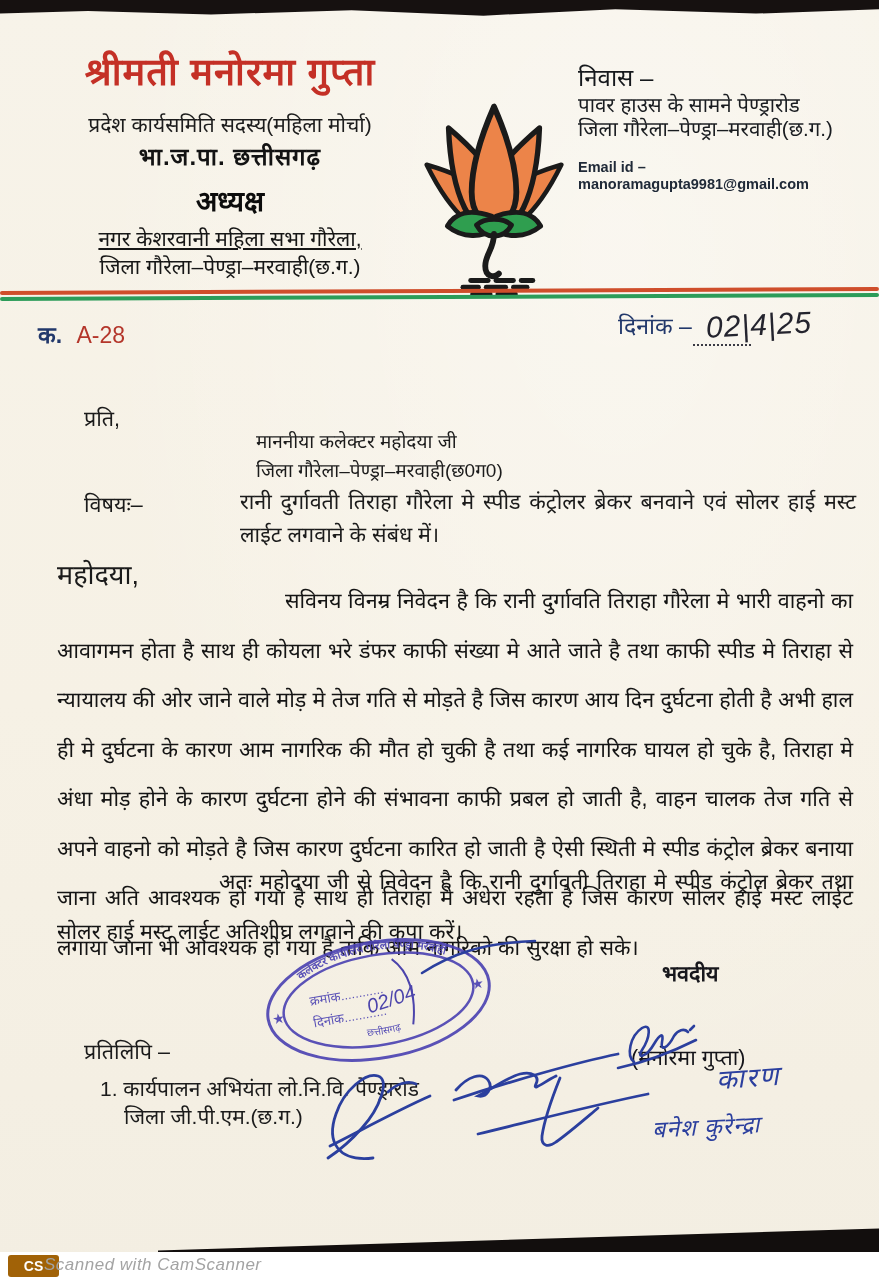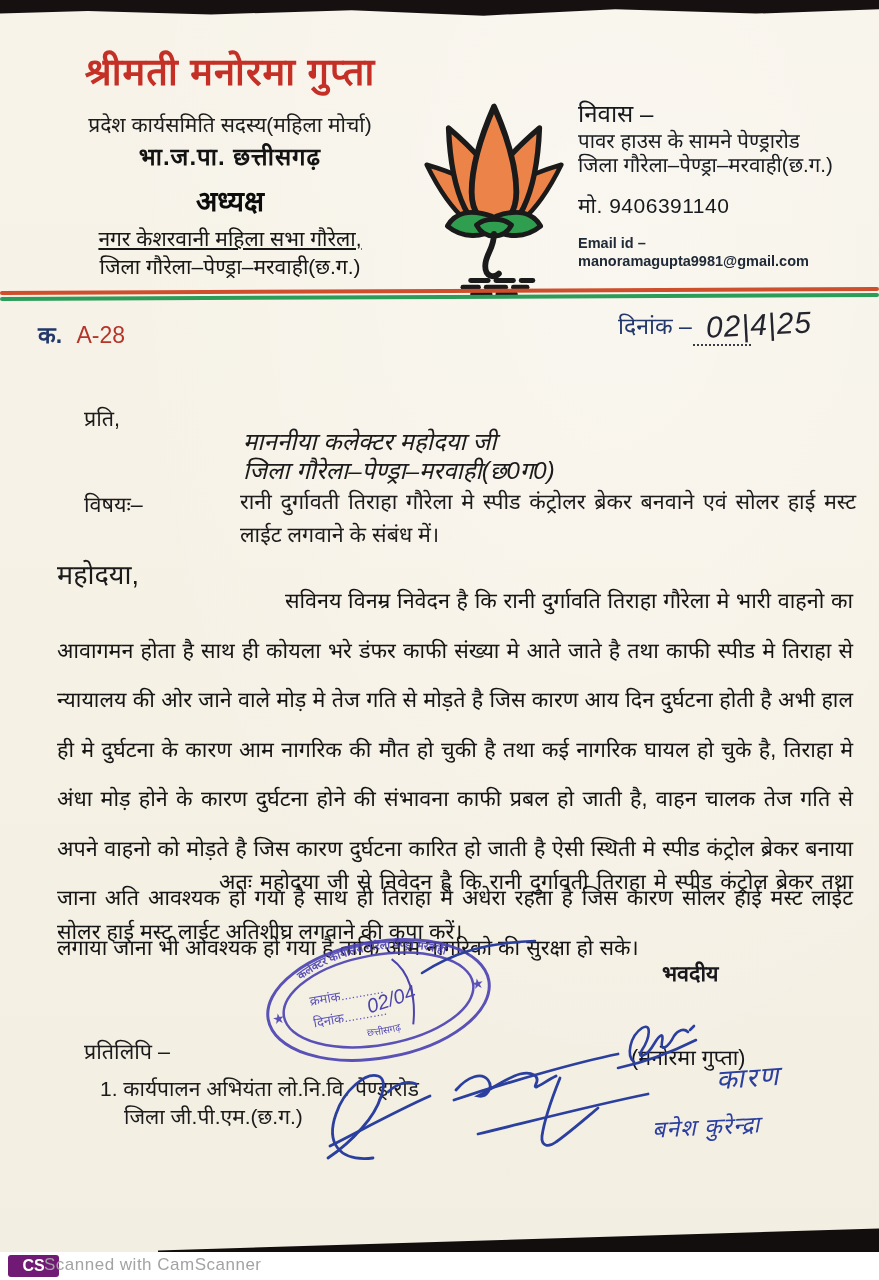--- a/index.html
+++ b/index.html
@@ -18,41 +18,41 @@
     clip-path:polygon(0 0,100% 0,100% 55%,86% 80%,70% 55%,55% 92%,40% 60%,24% 85%,10% 65%,0 80%);}
   
   .hdr-left{left:26px;top:50px;width:408px;text-align:center;line-height:1.2;}
   .hdr-name{font-size:38px;font-weight:bold;color:#c43026;letter-spacing:1px;}
   .hdr-desig{font-size:21px;color:#1c1c1c;margin-top:16px;}
   .hdr-party{font-size:24px;font-weight:bold;color:#131313;margin-top:6px;letter-spacing:1px;}
   .hdr-post{font-size:28px;font-weight:bold;color:#0c0c0c;margin-top:13px;}
   .hdr-org{font-size:21px;color:#161616;margin-top:8px;text-decoration:underline;}
   .hdr-org2{font-size:21px;color:#161616;margin-top:3px;}
   .hdr-right{left:578px;top:64px;width:294px;line-height:1.2;}
-  .res-label{font-size:24px;color:#15181c;margin-top:36px;}
+  .res-label{font-size:24px;color:#15181c;}
   .res-line{font-size:20.5px;color:#191c20;}
   .res-mob{font-size:21px;color:#17191d;margin-top:15px;letter-spacing:0.5px;}
   .res-email{font-size:14.5px;font-weight:bold;color:#202a38;margin-top:17px;}
   
   .rule{left:0;top:289px;width:879px;transform:rotate(-0.25deg);}
   .rule .saffron{height:4px;background:#cf4e2b;border-radius:2px;}
   .rule .gap{height:2px;}
   .rule .green{height:4px;background:#2c9c59;border-radius:2px;}
   
   .ref-left{left:38px;top:318px;font-size:23px;}
   .ref-k{color:#22386b;font-weight:bold;}
   .ref-no{color:#b4362b;margin-left:8px;}
   .date-row{left:618px;top:308px;white-space:nowrap;}
   .date-label{font-size:23px;color:#22386b;display:inline-block;vertical-align:middle;}
   .date-hand{font-size:30px;color:#24242e;display:inline-block;vertical-align:middle;
     transform:rotate(-3deg);margin-left:10px;letter-spacing:1px;font-style:italic;}
   .date-dots{left:693px;top:344px;width:58px;border-bottom:2px dotted #3a3a44;}
   
   .to-label{left:84px;top:403px;font-size:21.5px;}
-  .to-lines{left:243px;top:427px;font-size:24px;line-height:29px;font-style:italic;}
+  .to-lines{left:256px;top:427px;font-size:19px;line-height:29px;}
   .sub-label{left:84px;top:489px;font-size:21.5px;}
   .sub-text{left:240px;top:486px;width:616px;font-size:21.5px;line-height:33px;text-align:justify;}
   
   .salutation{left:57px;top:555px;font-size:27px;}
   .para1{left:57px;top:577px;width:796px;font-size:21.5px;line-height:49.5px;
     text-align:justify;text-indent:228px;color:#141414;}
   .para2{left:57px;top:858px;width:796px;font-size:21.5px;line-height:49.5px;
     text-align:justify;text-indent:162px;color:#141414;}
   
   .regards{left:662px;top:958px;font-size:21.5px;font-weight:bold;color:#17171c;}
@@ -62,23 +62,23 @@
   .copy-l1{left:100px;top:1074px;font-size:21px;}
   .copy-l2{left:124px;top:1102px;font-size:21px;}
   
   .hand{color:#2b3f9e;font-style:italic;}
   .hand-note1{left:716px;top:1058px;font-size:27px;transform:rotate(-4deg);letter-spacing:2px;}
   .hand-note2{left:652px;top:1110px;font-size:23px;transform:rotate(-3deg);letter-spacing:1px;}
   
   .bottom-wedge{left:158px;top:1227px;width:721px;height:26px;background:#120e0d;
     clip-path:polygon(0 90%,100% 6%,100% 100%,0 100%);}
   .footer{left:0;top:1252px;width:879px;height:28px;background:#ffffff;}
-  .cs-badge{position:absolute;left:8px;top:3px;width:51px;height:22px;background:#701a75;
-    border-radius:3px;color:#ffffff;font-weight:bold;font-size:16px;text-align:center;line-height:22px;}
-  .cs-text{position:absolute;left:44px;top:3px;font-size:17px;color:#a3a3a3;letter-spacing:0.5px;}
+  .cs-badge{position:absolute;left:8px;top:3px;width:51px;height:22px;background:#a16207;
+    border-radius:3px;color:#ffffff;font-weight:bold;font-size:14px;text-align:center;line-height:22px;}
+  .cs-text{position:absolute;left:44px;top:3px;font-size:17px;color:#a3a3a3;letter-spacing:0.5px;font-style:italic;}
   svg{display:block;}
 </style>
 </head>
 <body>
 
 <div class="page">
 
   <div class="abs top-band"></div>
 
   <div class="abs hdr-left">
@@ -115,21 +115,20 @@
         <line x1="58" y1="208" x2="76" y2="208"></line>
           <line x1="84" y1="208" x2="102" y2="208"></line>
       </g>
     </svg>
   </div>
 
   <div class="abs hdr-right">
     <div class="res-label">निवास –</div>
     <div class="res-line">पावर हाउस के सामने पेण्ड्रारोड</div>
     <div class="res-line">जिला गौरेला–पेण्ड्रा–मरवाही(छ.ग.)</div>
-    <div class="res-mob">मो. 9406391140</div>
     <div class="res-email">Email id – manoramagupta9981@gmail.com</div>
   </div>
 
   <div class="abs rule">
     <div class="saffron"></div>
     <div class="gap"></div>
     <div class="green"></div>
   </div>
 
   <div class="abs ref-left">

